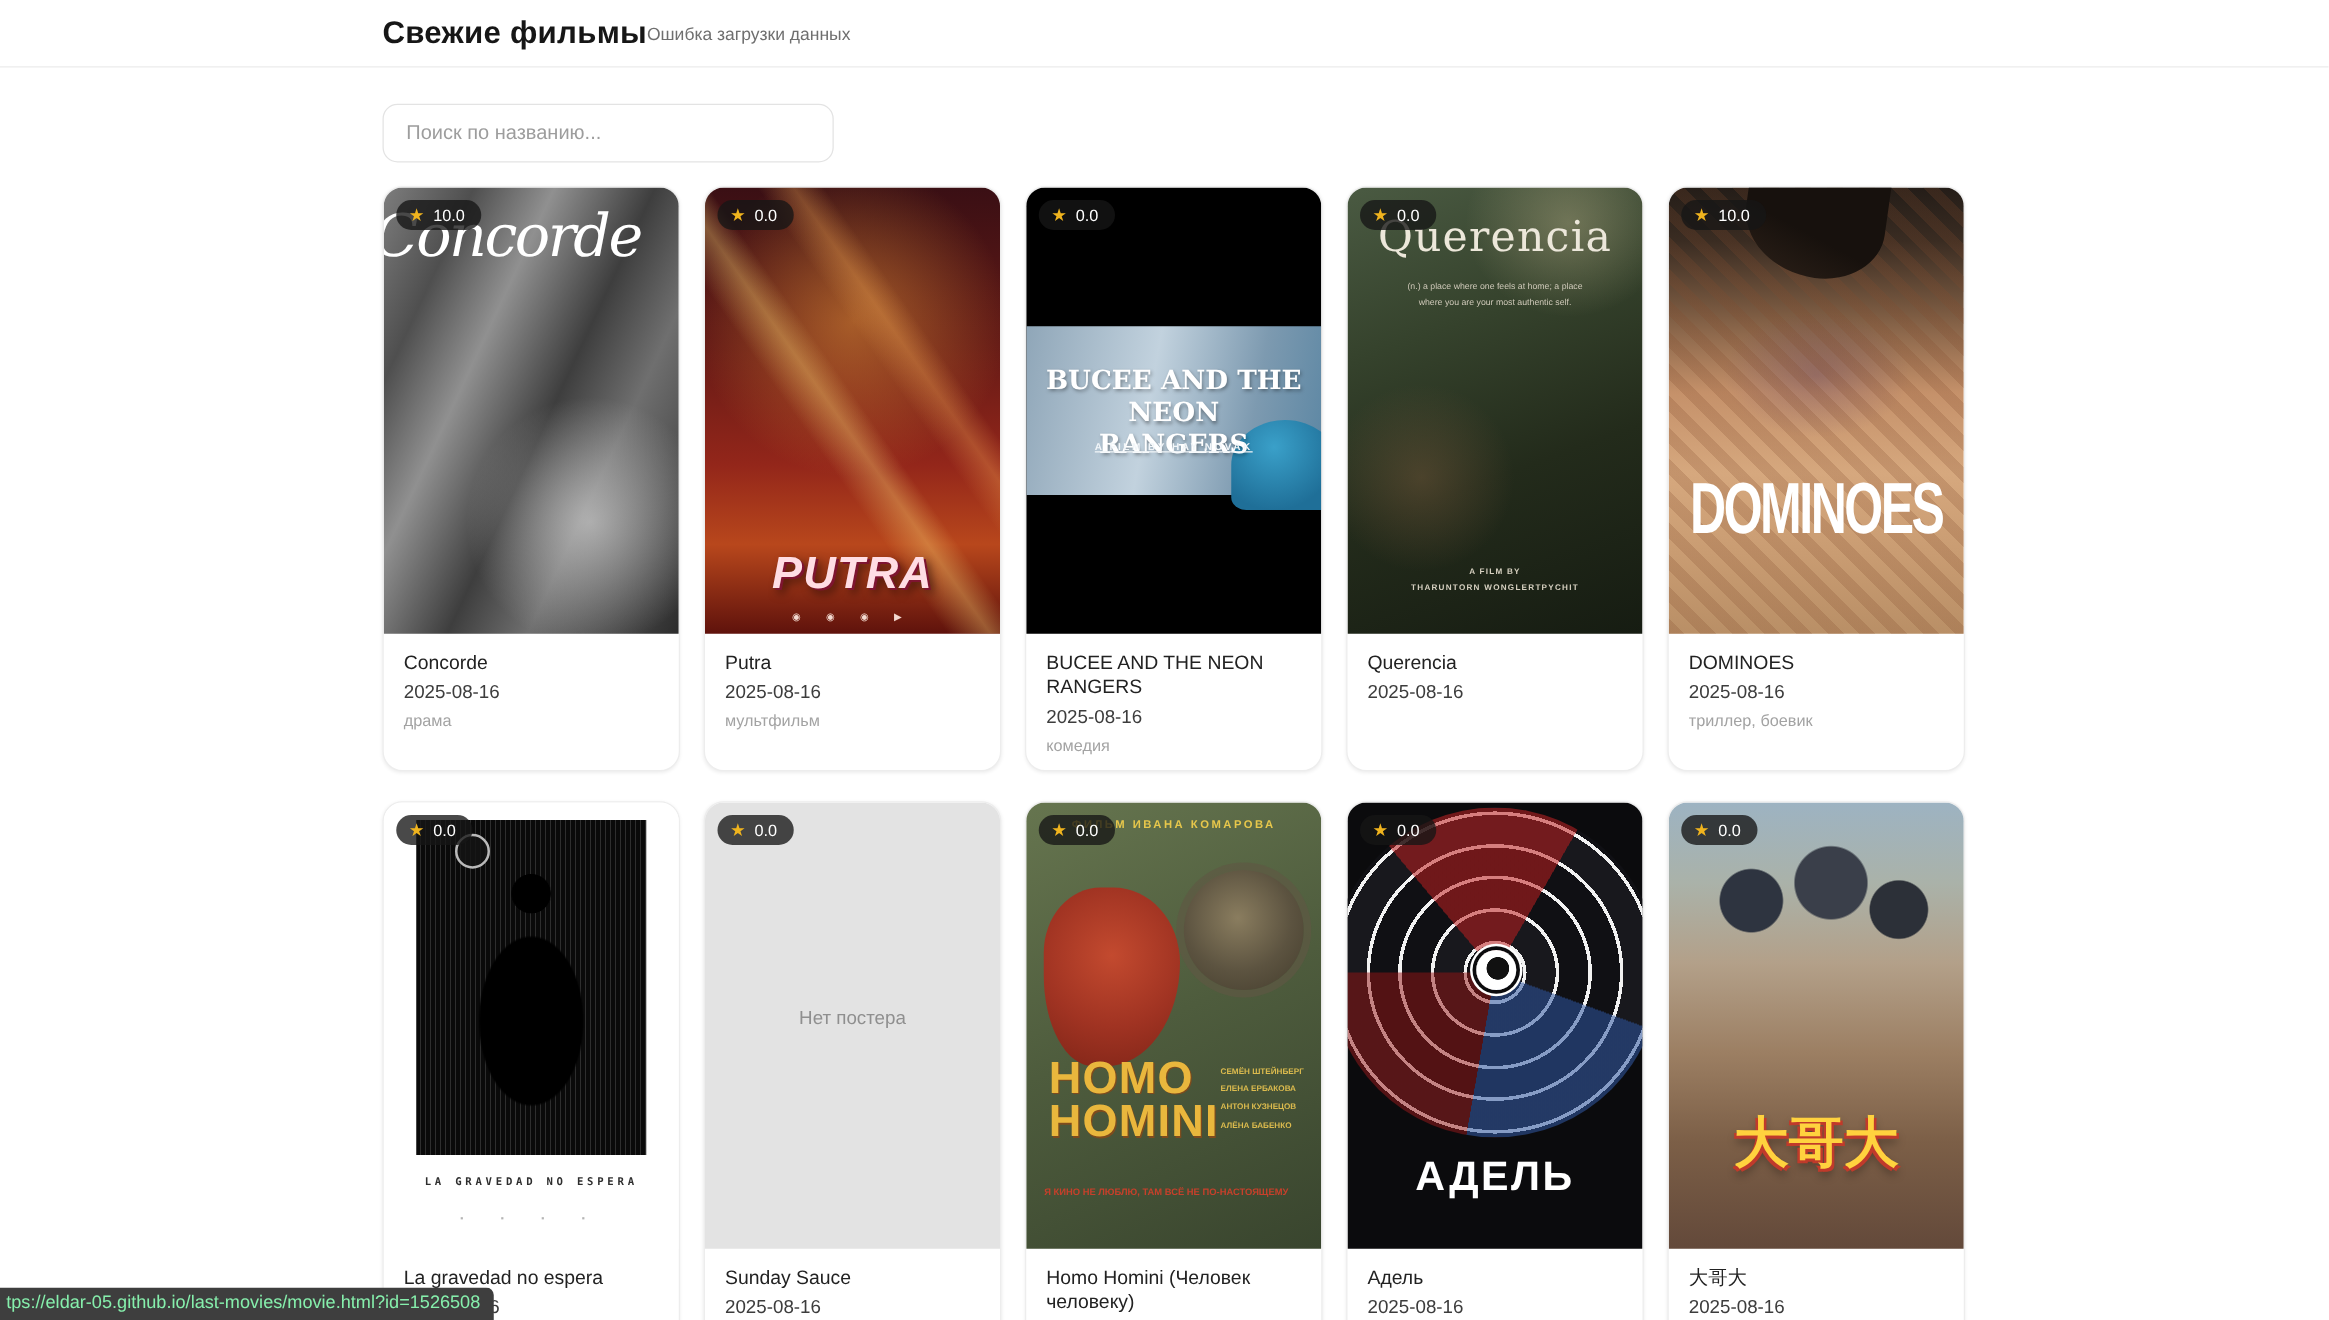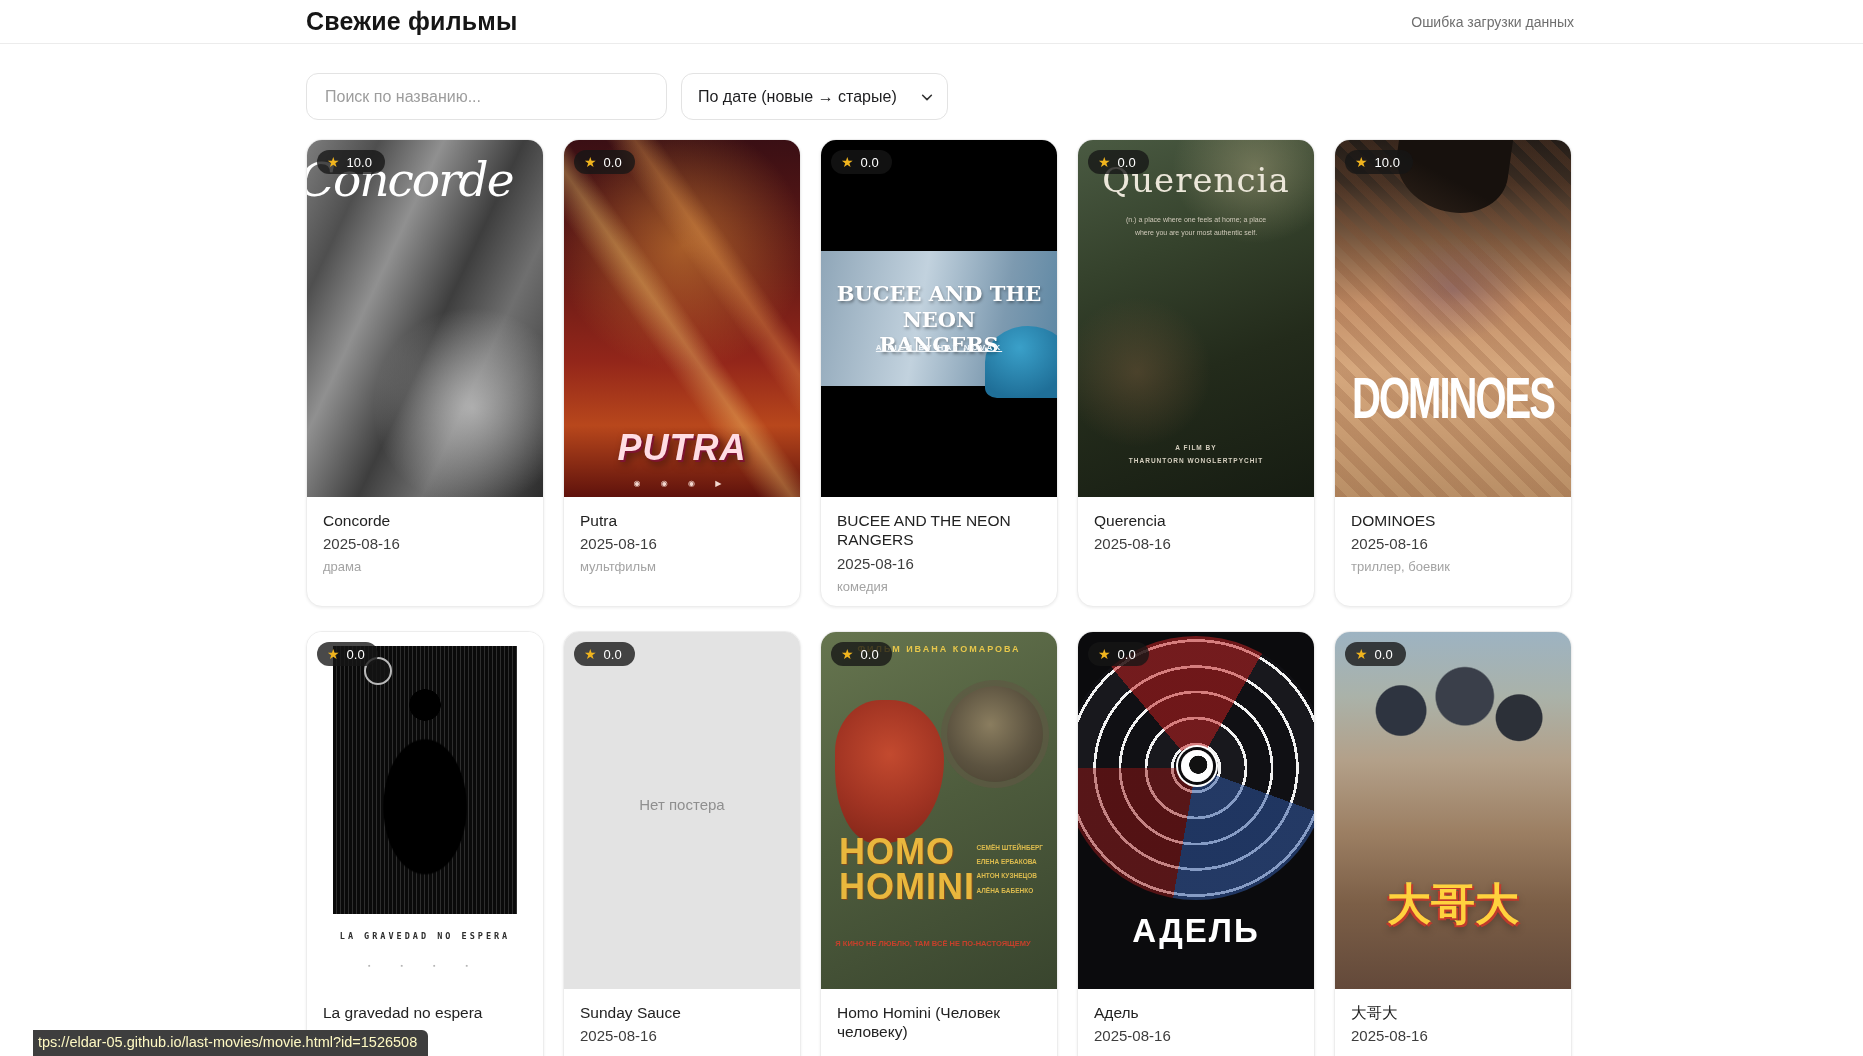--- a/index.html
+++ b/index.html
@@ -1,20 +1,20 @@
 <!DOCTYPE html>
 <html><head>
 <meta charset="utf-8">
 <style>
   * { margin:0; padding:0; box-sizing:border-box; }
   html,body { width:1863px; height:1056px; overflow:hidden; background:#fff;
     font-family:"Liberation Sans",sans-serif; color:#1a1a1a; }
 
   
-  .header { height:44px; display:flex; align-items:center; justify-content:space-between;
+  .header { height:54px; display:flex; align-items:center; 
     padding:0 289px 0 306px; border-bottom:1px solid #ececec; background:#fff; }
   .header h1 { font-size:25px; font-weight:700; color:#161616; letter-spacing:.2px; }
   .header .status-note { font-size:14px; color:#6f6f6f; }
 
   
   .controls { margin:29px 0 0 306px; display:flex; gap:14px; }
   .search { width:361px; height:47px; border:1px solid #e3e3e3; border-radius:12px;
     padding:0 18px; font-size:16px; color:#222; outline:none; font-family:inherit; background:#fff; }
   .search::placeholder { color:#9d9d9d; }
   .select-wrap { position:relative; }
@@ -141,41 +141,33 @@
 
   .art--dageda { background:
       radial-gradient(circle 26px at 28% 22%, #2e3440 95%, transparent 100%),
       radial-gradient(circle 30px at 55% 18%, #3a3f4a 95%, transparent 100%),
       radial-gradient(circle 24px at 78% 24%, #2c3038 95%, transparent 100%),
       linear-gradient(180deg,#9db3c2 0%,#aab2a9 18%,#b3a089 36%,#9c7f63 56%,#7c5f47 76%,#63493a 100%); }
   .t-dageda { top:68%; left:0; right:0; text-align:center; font-size:44px; font-weight:800;
     color:#ffd23e; text-shadow:2px 2px 0 #c03a2b, -2px 2px 0 #c03a2b, 0 5px 8px rgba(0,0,0,.4); }
 
   
-  .statusbar { position:fixed; left:0; bottom:0; background:#3e3e3e; color:#fef9c3;
-    font-size:14.5px; padding:4px 11px 6px 5px; border-top-right-radius:6px; z-index:20;margin-left:33px; }
+  .statusbar { position:fixed; left:0; bottom:0; background:#3e3e3e; color:#86efac;
+    font-size:14.5px; padding:4px 11px 6px 5px; border-top-right-radius:6px; z-index:20; }
 </style>
 </head>
 <body>
 
 <header class="header">
   <h1>Свежие фильмы</h1>
   <div class="status-note">Ошибка загрузки данных</div>
 </header>
 
 <div class="controls">
   <input class="search" type="text" placeholder="Поиск по названию..." style="">
-  <div class="select-wrap">
-    <select class="sort">
-      <option>По дате (новые → старые)</option>
-    </select>
-    <svg class="chev" viewBox="0 0 16 16">
-      <path d="M3 6 L8 11 L13 6" fill="none" stroke="#333" stroke-width="1.8" stroke-linecap="round" stroke-linejoin="round"></path>
-    </svg>
-  </div>
 </div>
 
 <main class="grid" id="grid">
   <article class="card">
     <div class="poster art--concorde">
       <div class="badge">
         <span class="star">★</span>
         <span class="val">10.0</span>
       </div>
     <div class="pl t-concorde">Concorde</div>

